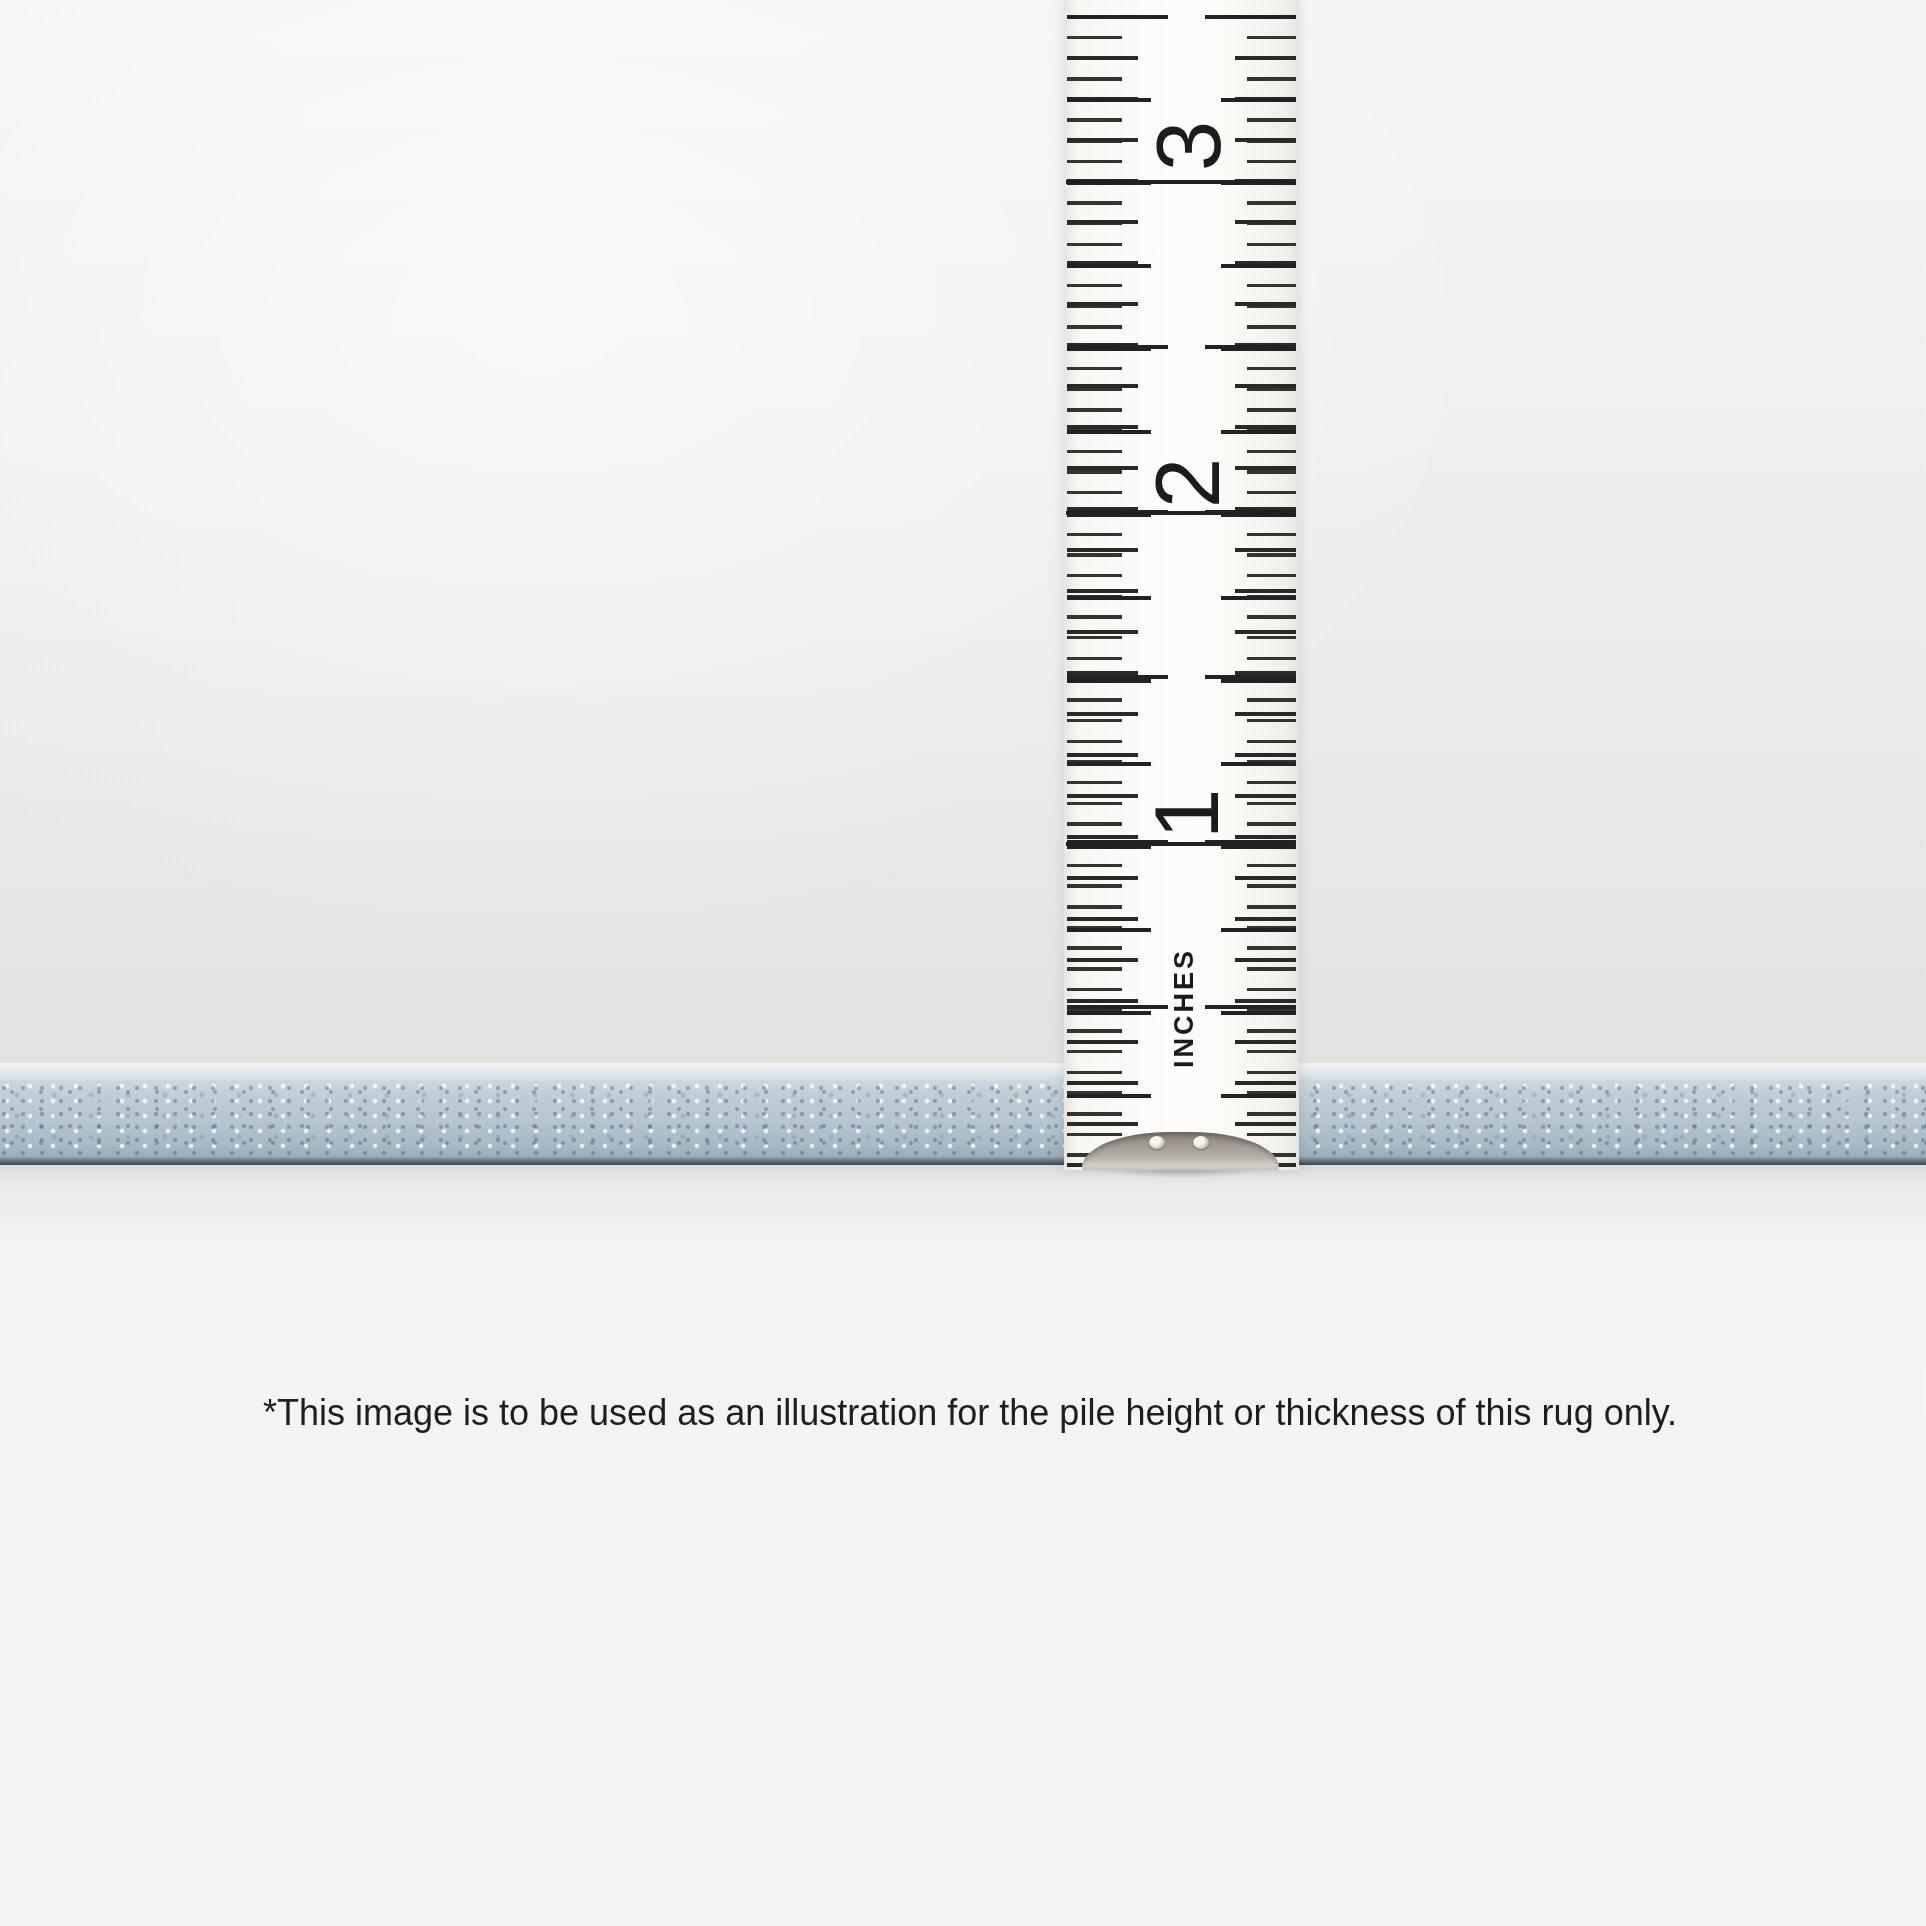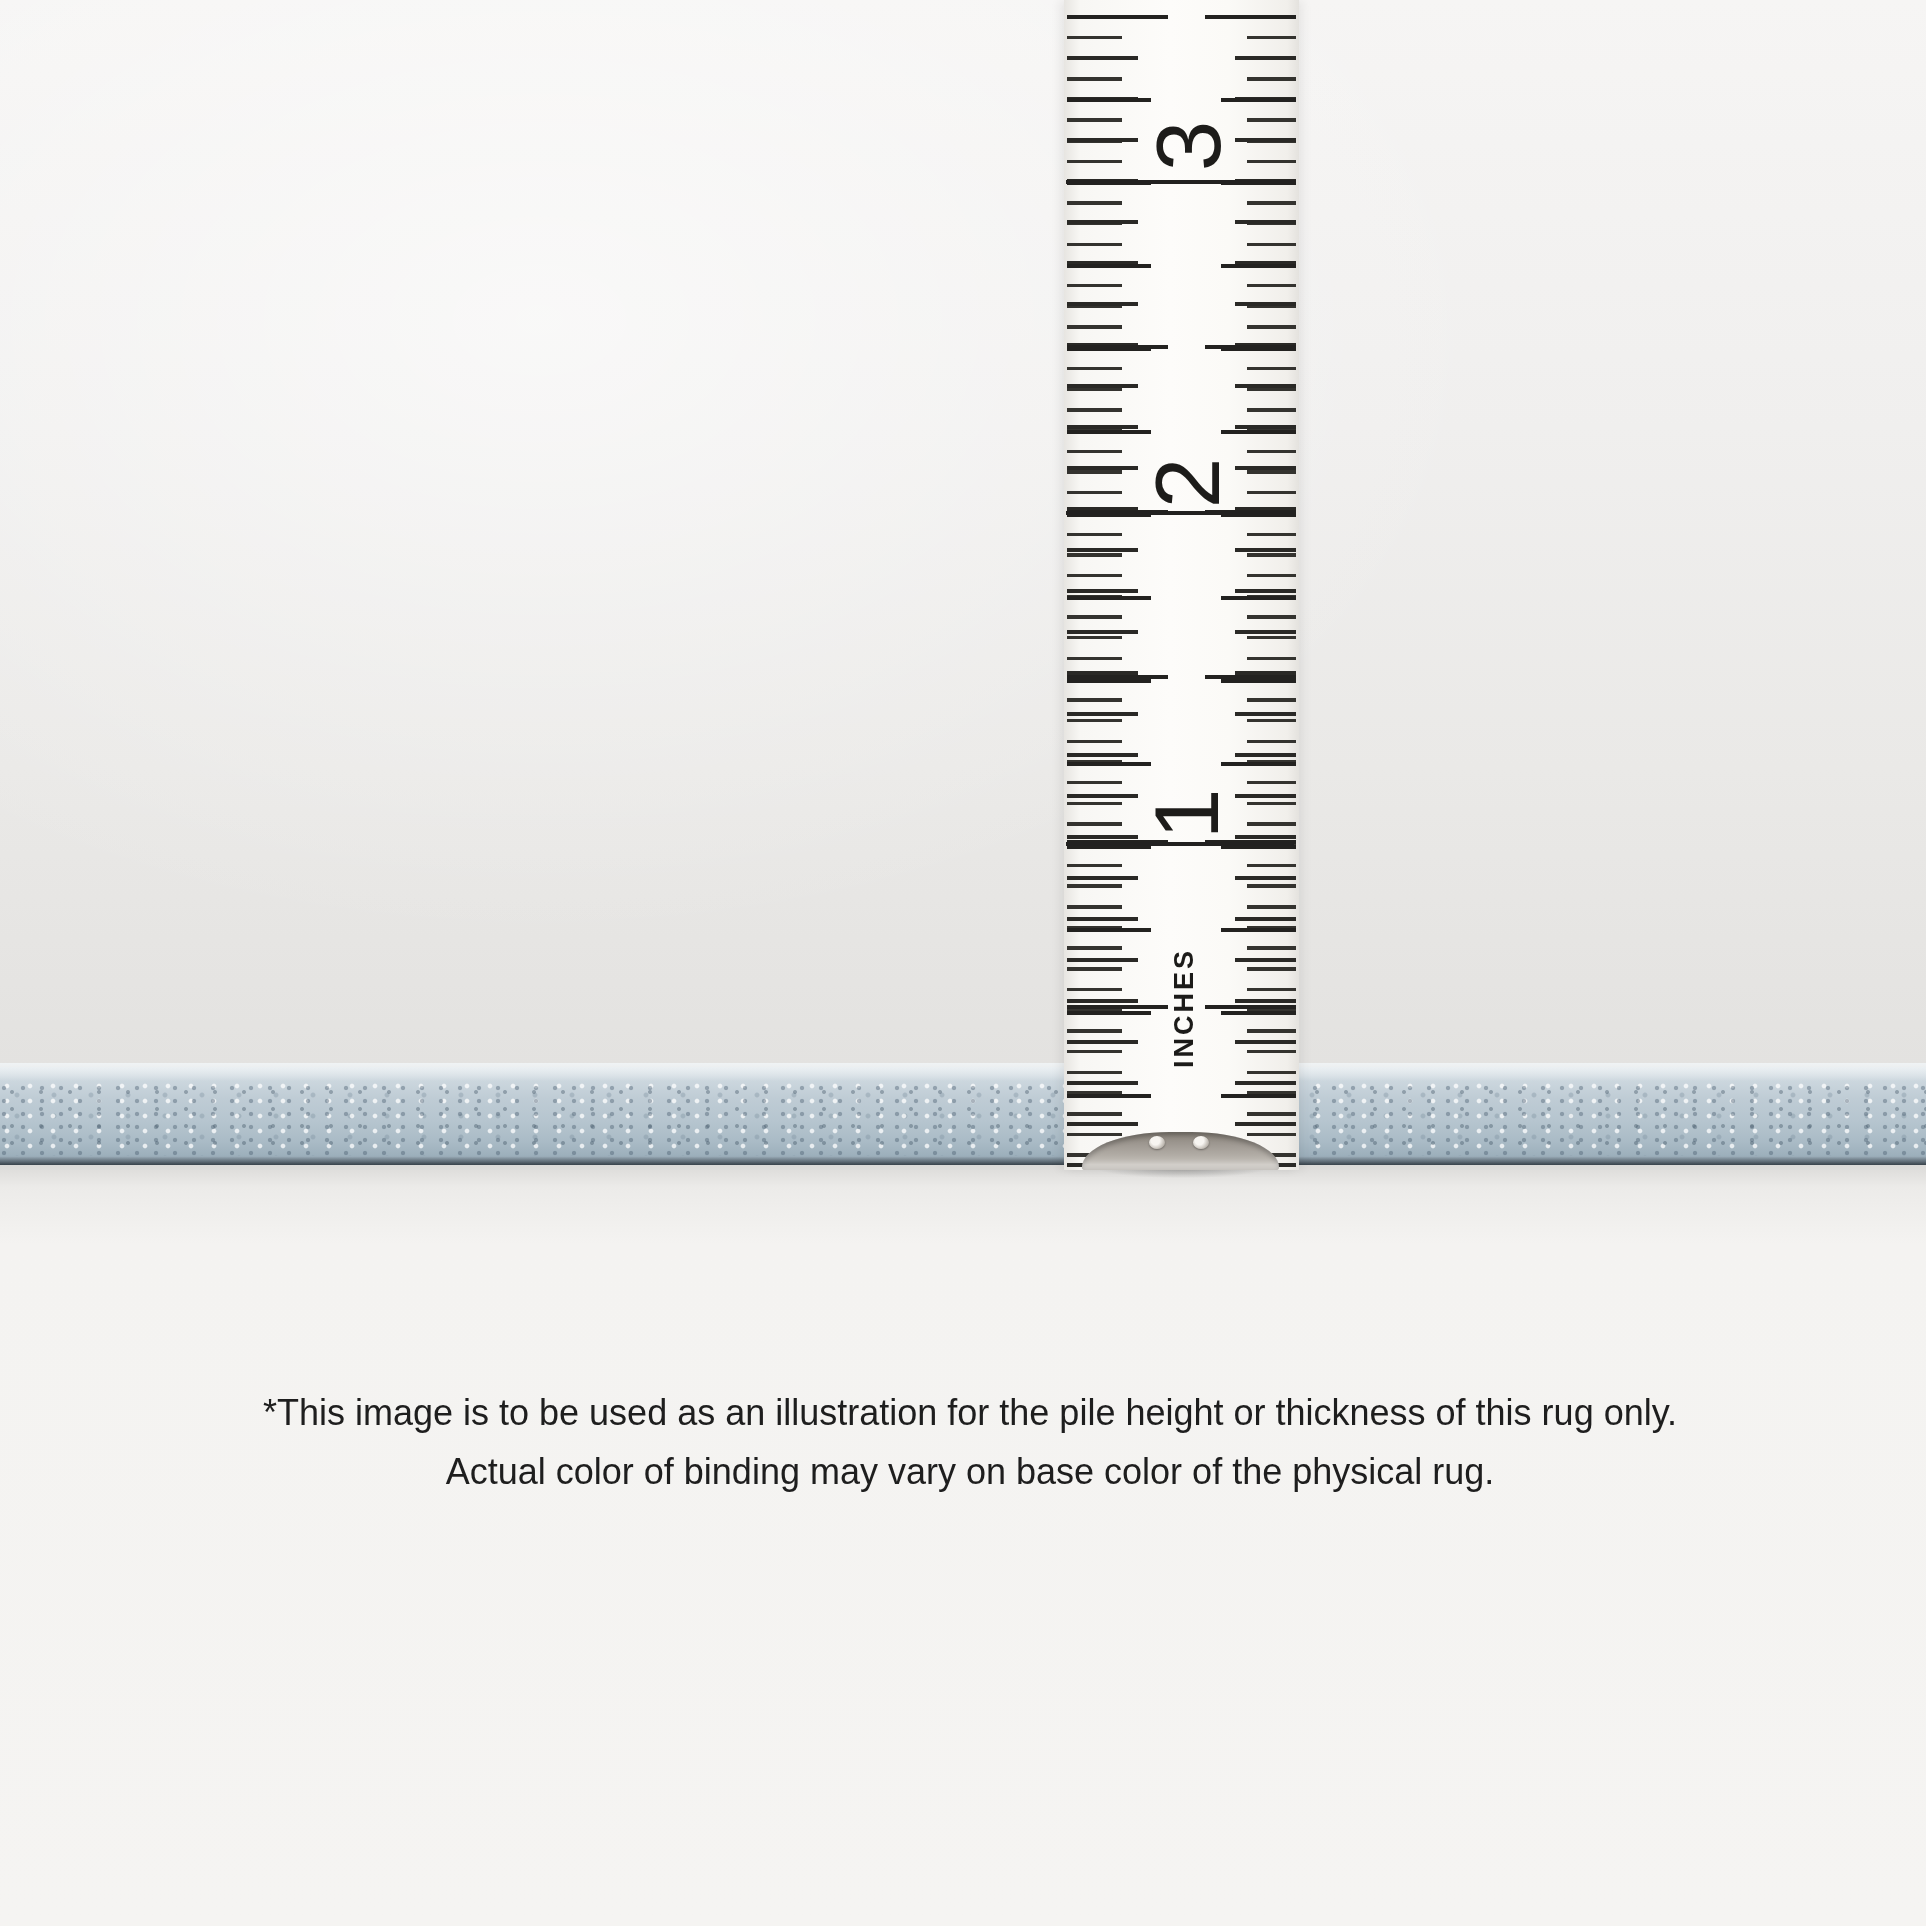--- a/index.html
+++ b/index.html
@@ -143,17 +143,16 @@
     <div class="unit-label">INCHES</div>
 
     <div class="metal-tip">
       <span class="rivet r1"></span>
       <span class="rivet r2"></span>
     </div>
   </div>
 
   <div class="caption">
     <p>*This image is to be used as an illustration for the pile height or thickness of this rug only.</p>
-    <p>Actual color of binding may vary on base color of the physical rug.</p>
   </div>
 
 </div>
 
 
 </body></html>

